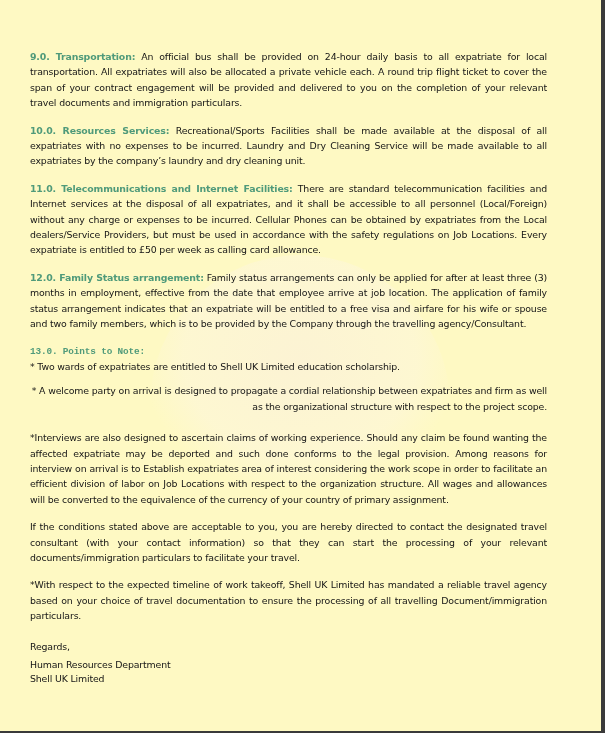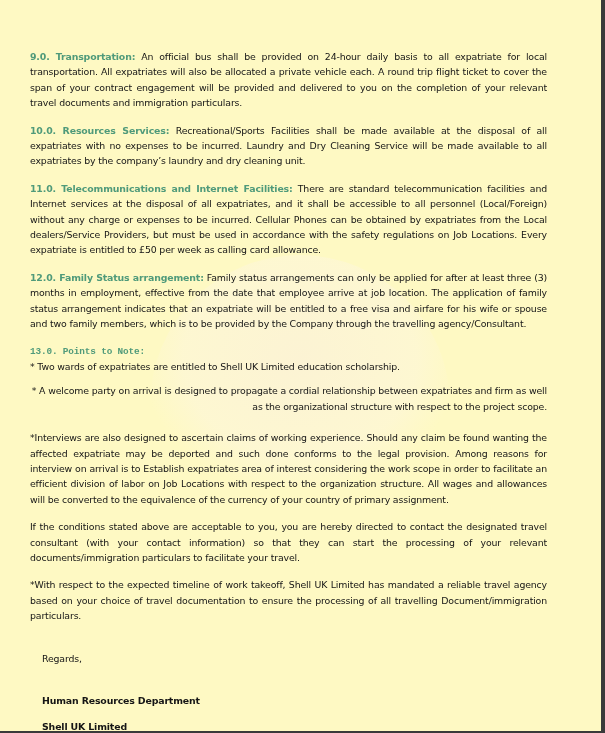--- a/index.html
+++ b/index.html
@@ -18,22 +18,22 @@
   }
   .content {
     position: absolute; left: 30px; top: 49px; width: 517px;
     font-size: 9.4px; line-height: 15.4px; color: #151515;
     letter-spacing: -0.15px;
   }
   .para { margin: 0 0 12px 0; text-align: justify; }
   .head { color: #4f9a7a; font-weight: bold; }
   .tight { margin-bottom: 0; font-family: Liberation Mono, monospace; }
   .bullet { margin: 0 0 9px 0; }
-  .sig { margin: 12px; line-height: 14px; }
-  .sig.bold { font-weight: bold; }
+  .sig { margin: 0; line-height: 14px; }
+  .sig.bold { font-weight: normal; }
   .spacer-sm { height: 4px; }
 </style>
 </head>
 <body>
 
 <div class="page">
   <div class="watermark"></div>
 
   <div class="content">
     <p class="para"><span class="head">9.0. Transportation:</span><span> An official bus shall be provided on 24-hour daily basis to all expatriate for local transportation. All expatriates will also be allocated a private vehicle each. A round trip flight ticket to cover the span of your contract engagement will be provided and delivered to you on the completion of your relevant travel documents and immigration particulars.</span></p>

